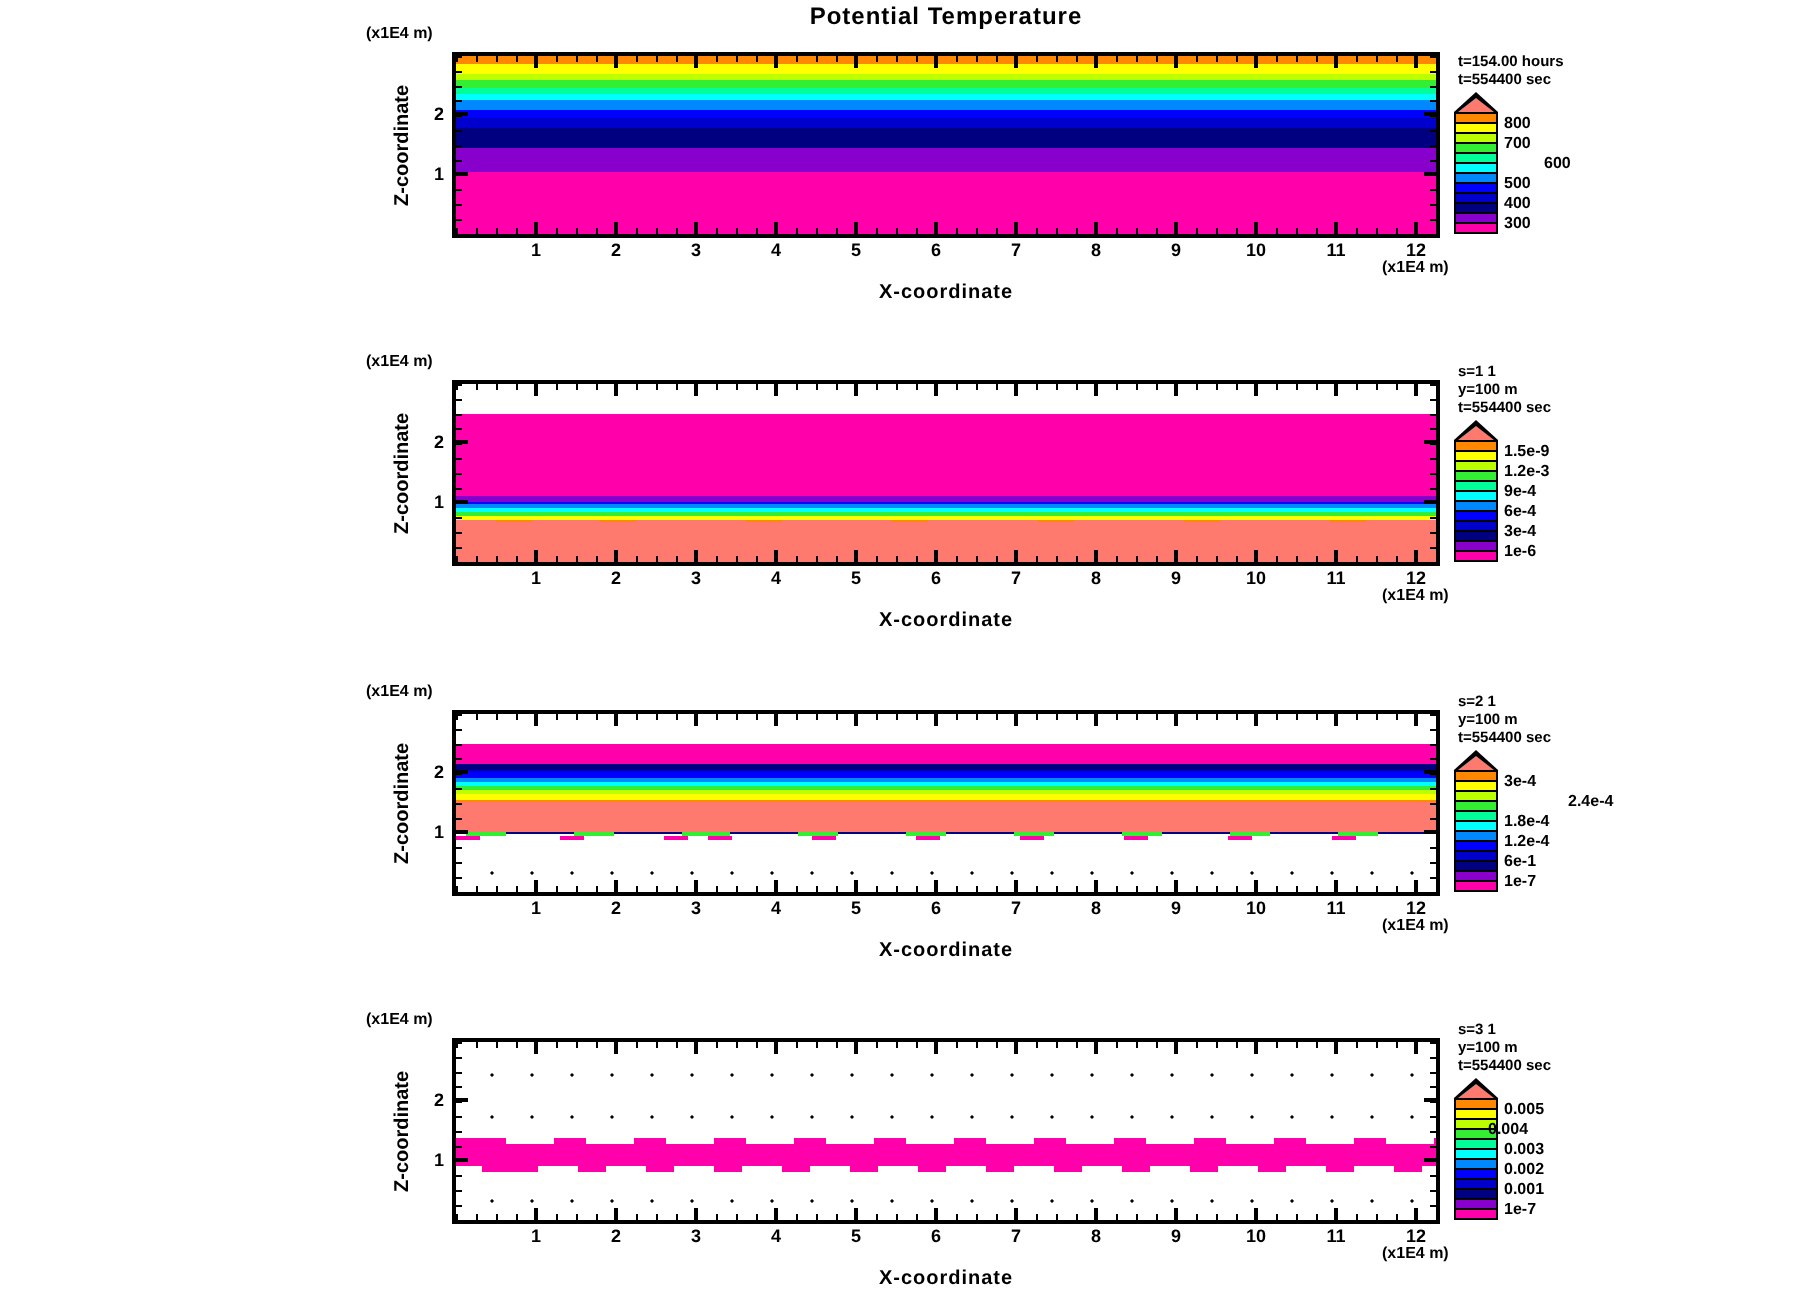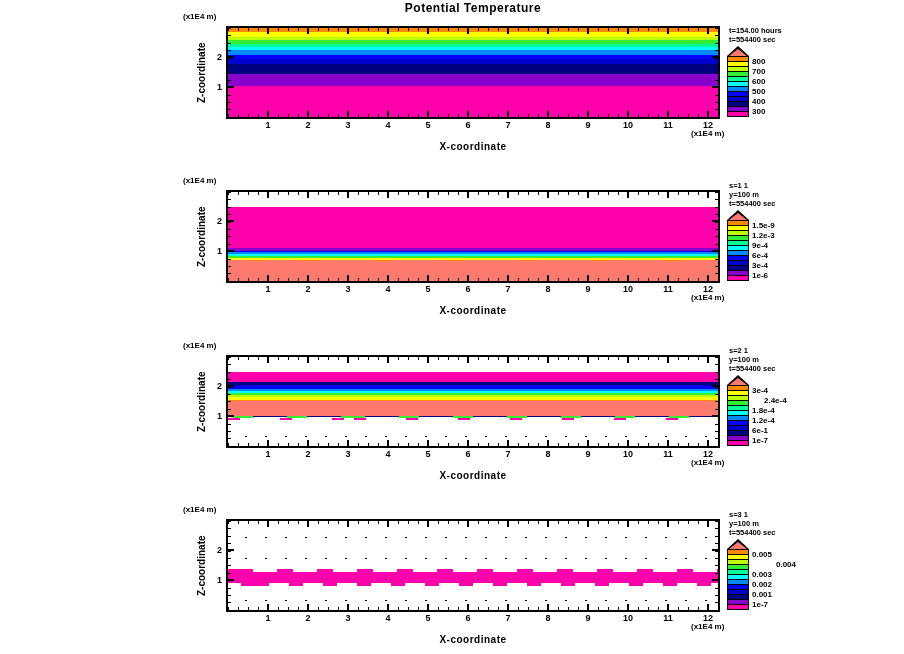--- a/index.html
+++ b/index.html
@@ -125,21 +125,21 @@
         <div class="cb-box" style="background: rgb(0, 255, 255);"></div>
         <div class="cb-box" style="background: rgb(0, 136, 255);"></div>
         <div class="cb-box" style="background: rgb(0, 0, 255);"></div>
         <div class="cb-box" style="background: rgb(0, 0, 204);"></div>
         <div class="cb-box" style="background: rgb(0, 0, 128);"></div>
         <div class="cb-box" style="background: rgb(136, 0, 204);"></div>
         <div class="cb-box" style="background: rgb(255, 0, 170);"></div>
       </div>
       <div class="cb-label" style="left: 752px; top: 57px;">800</div>
       <div class="cb-label" style="left: 752px; top: 67px;">700</div>
-      <div class="cb-label" style="left: 752px; top: 77px;">600</div>
+      <div class="cb-label" style="left: 772px; top: 77px;">600</div>
       <div class="cb-label" style="left: 752px; top: 87px;">500</div>
       <div class="cb-label" style="left: 752px; top: 97px;">400</div>
       <div class="cb-label" style="left: 752px; top: 107px;">300</div>
     </div>
     <div class="panel">
       <div class="unit-label" style="left: 183px; top: 176px;">(x1E4 m)</div>
       <div class="ylabel" style="left: 196px; top: 192px; height: 89px;">Z-coordinate</div>
       <div class="ytick" style="left: 204px; width: 18px; top: 246px;">1</div>
       <div class="ytick" style="left: 204px; width: 18px; top: 216px;">2</div>
       <div class="plot" style="left: 226px; top: 190px; width: 490px; height: 89px;">
@@ -316,21 +316,21 @@
         <div class="cb-box" style="background: rgb(0, 255, 153);"></div>
         <div class="cb-box" style="background: rgb(0, 255, 255);"></div>
         <div class="cb-box" style="background: rgb(0, 136, 255);"></div>
         <div class="cb-box" style="background: rgb(0, 0, 255);"></div>
         <div class="cb-box" style="background: rgb(0, 0, 204);"></div>
         <div class="cb-box" style="background: rgb(0, 0, 128);"></div>
         <div class="cb-box" style="background: rgb(136, 0, 204);"></div>
         <div class="cb-box" style="background: rgb(255, 0, 170);"></div>
       </div>
       <div class="cb-label" style="left: 752px; top: 386px;">3e-4</div>
-      <div class="cb-label" style="left: 752px; top: 396px; padding-left: 12px;">2.4e-4</div>
+      <div class="cb-label" style="left: 772px; top: 396px; padding-left: 12px;">2.4e-4</div>
       <div class="cb-label" style="left: 752px; top: 406px;">1.8e-4</div>
       <div class="cb-label" style="left: 752px; top: 416px;">1.2e-4</div>
       <div class="cb-label" style="left: 752px; top: 426px;">6e-1</div>
       <div class="cb-label" style="left: 752px; top: 436px;">1e-7</div>
     </div>
     <div class="panel">
       <div class="unit-label" style="left: 183px; top: 505px;">(x1E4 m)</div>
       <div class="ylabel" style="left: 196px; top: 521px; height: 89px;">Z-coordinate</div>
       <div class="ytick" style="left: 204px; width: 18px; top: 575px;">1</div>
       <div class="ytick" style="left: 204px; width: 18px; top: 545px;">2</div>
@@ -404,19 +404,19 @@
         <div class="cb-box" style="background: rgb(0, 255, 153);"></div>
         <div class="cb-box" style="background: rgb(0, 255, 255);"></div>
         <div class="cb-box" style="background: rgb(0, 136, 255);"></div>
         <div class="cb-box" style="background: rgb(0, 0, 255);"></div>
         <div class="cb-box" style="background: rgb(0, 0, 204);"></div>
         <div class="cb-box" style="background: rgb(0, 0, 128);"></div>
         <div class="cb-box" style="background: rgb(136, 0, 204);"></div>
         <div class="cb-box" style="background: rgb(255, 0, 170);"></div>
       </div>
       <div class="cb-label" style="left: 752px; top: 550px;">0.005</div>
-      <div class="cb-label" style="left: 776px; top: 560px; text-align: center;">0.004</div>
+      <div class="cb-label" style="left: 744px; top: 560px; text-align: center;">0.004</div>
       <div class="cb-label" style="left: 752px; top: 570px;">0.003</div>
       <div class="cb-label" style="left: 752px; top: 580px;">0.002</div>
       <div class="cb-label" style="left: 752px; top: 590px;">0.001</div>
       <div class="cb-label" style="left: 752px; top: 600px;">1e-7</div>
     </div>
   </div>
 
 </body></html>

